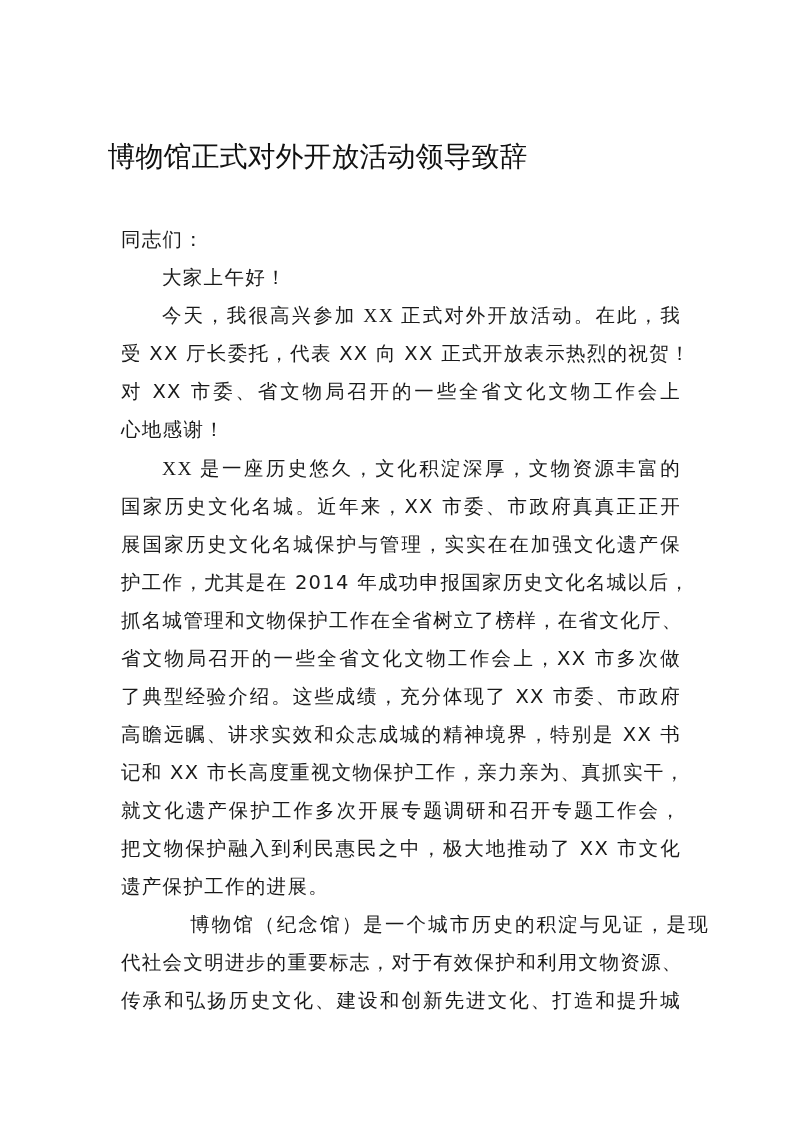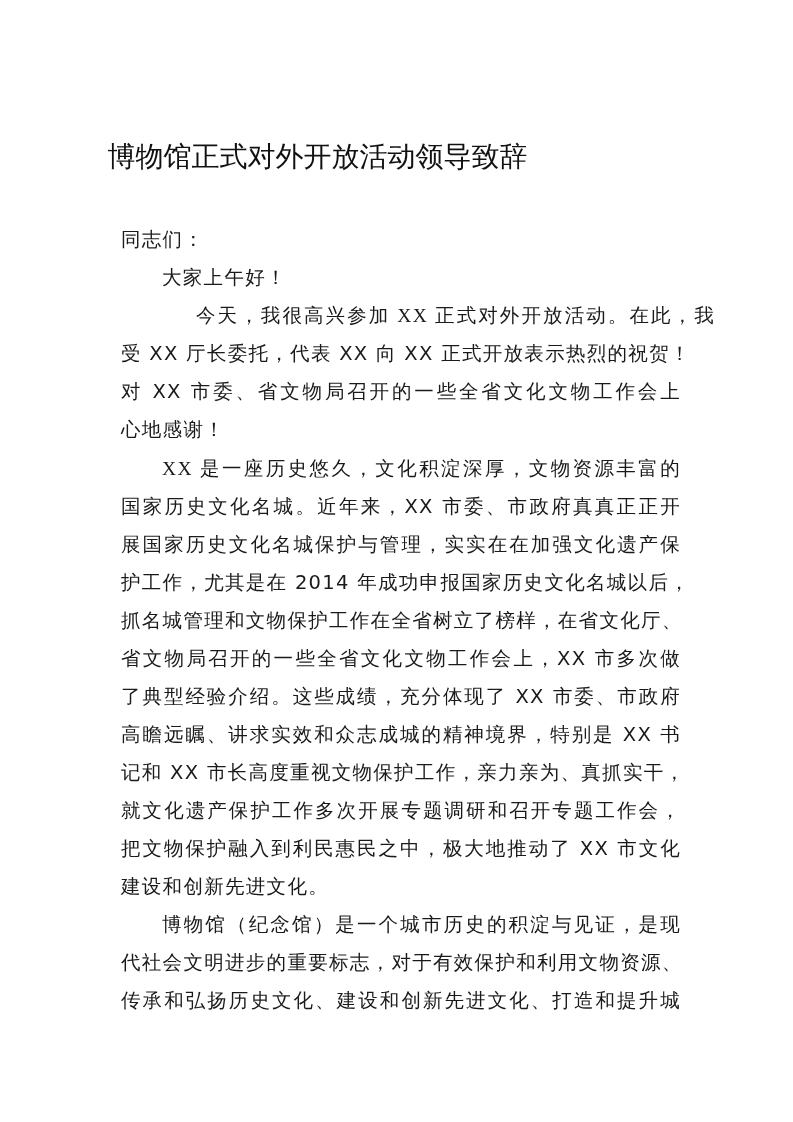--- a/index.html
+++ b/index.html
@@ -23,33 +23,33 @@
   .line.short { text-align-last: left; }
 </style>
 </head>
 <body>
 
 <div class="page">
   <div class="title">博物馆正式对外开放活动领导致辞</div>
   <div id="body-lines">
       <div class="line short" style="top: 226px;">同志们：</div>
       <div class="line indent short" style="top: 264px;">大家上午好！</div>
-      <div class="line indent" style="top: 302px; margin-left: 34px;">今天，我很高兴参加 XX 正式对外开放活动。在此，我</div>
+      <div class="line indent" style="top: 302px;">今天，我很高兴参加 XX 正式对外开放活动。在此，我</div>
       <div class="line" style="top: 340px;">受 XX 厅长委托，代表 XX 向 XX 正式开放表示热烈的祝贺！</div>
       <div class="line" style="top: 378px;">对 XX 市委、省文物局召开的一些全省文化文物工作会上</div>
       <div class="line short" style="top: 416px;">心地感谢！</div>
       <div class="line indent" style="top: 455px;">XX 是一座历史悠久，文化积淀深厚，文物资源丰富的</div>
       <div class="line" style="top: 493px;">国家历史文化名城。近年来，XX 市委、市政府真真正正开</div>
       <div class="line" style="top: 531px;">展国家历史文化名城保护与管理，实实在在加强文化遗产保</div>
       <div class="line" style="top: 569px;">护工作，尤其是在 2014 年成功申报国家历史文化名城以后，</div>
       <div class="line" style="top: 607px;">抓名城管理和文物保护工作在全省树立了榜样，在省文化厅、</div>
       <div class="line" style="top: 645px;">省文物局召开的一些全省文化文物工作会上，XX 市多次做</div>
       <div class="line" style="top: 683px;">了典型经验介绍。这些成绩，充分体现了 XX 市委、市政府</div>
       <div class="line" style="top: 721px;">高瞻远瞩、讲求实效和众志成城的精神境界，特别是 XX 书</div>
       <div class="line" style="top: 759px;">记和 XX 市长高度重视文物保护工作，亲力亲为、真抓实干，</div>
       <div class="line" style="top: 797px;">就文化遗产保护工作多次开展专题调研和召开专题工作会，</div>
       <div class="line" style="top: 835px;">把文物保护融入到利民惠民之中，极大地推动了 XX 市文化</div>
-      <div class="line short" style="top: 873px;">建设和创新先进文化。</div>
-      <div class="line indent" style="top: 911px;">博物馆（纪念馆）是一个城市历史的积淀与见证，是现</div>
+      <div class="line short" style="top: 873px;">遗产保护工作的进展。</div>
+      <div class="line indent" style="top: 911px; margin-left: 28px;">博物馆（纪念馆）是一个城市历史的积淀与见证，是现</div>
       <div class="line" style="top: 949px;">代社会文明进步的重要标志，对于有效保护和利用文物资源、</div>
       <div class="line" style="top: 987px;">传承和弘扬历史文化、建设和创新先进文化、打造和提升城</div>
     </div>
 </div>
 
 </body></html>

